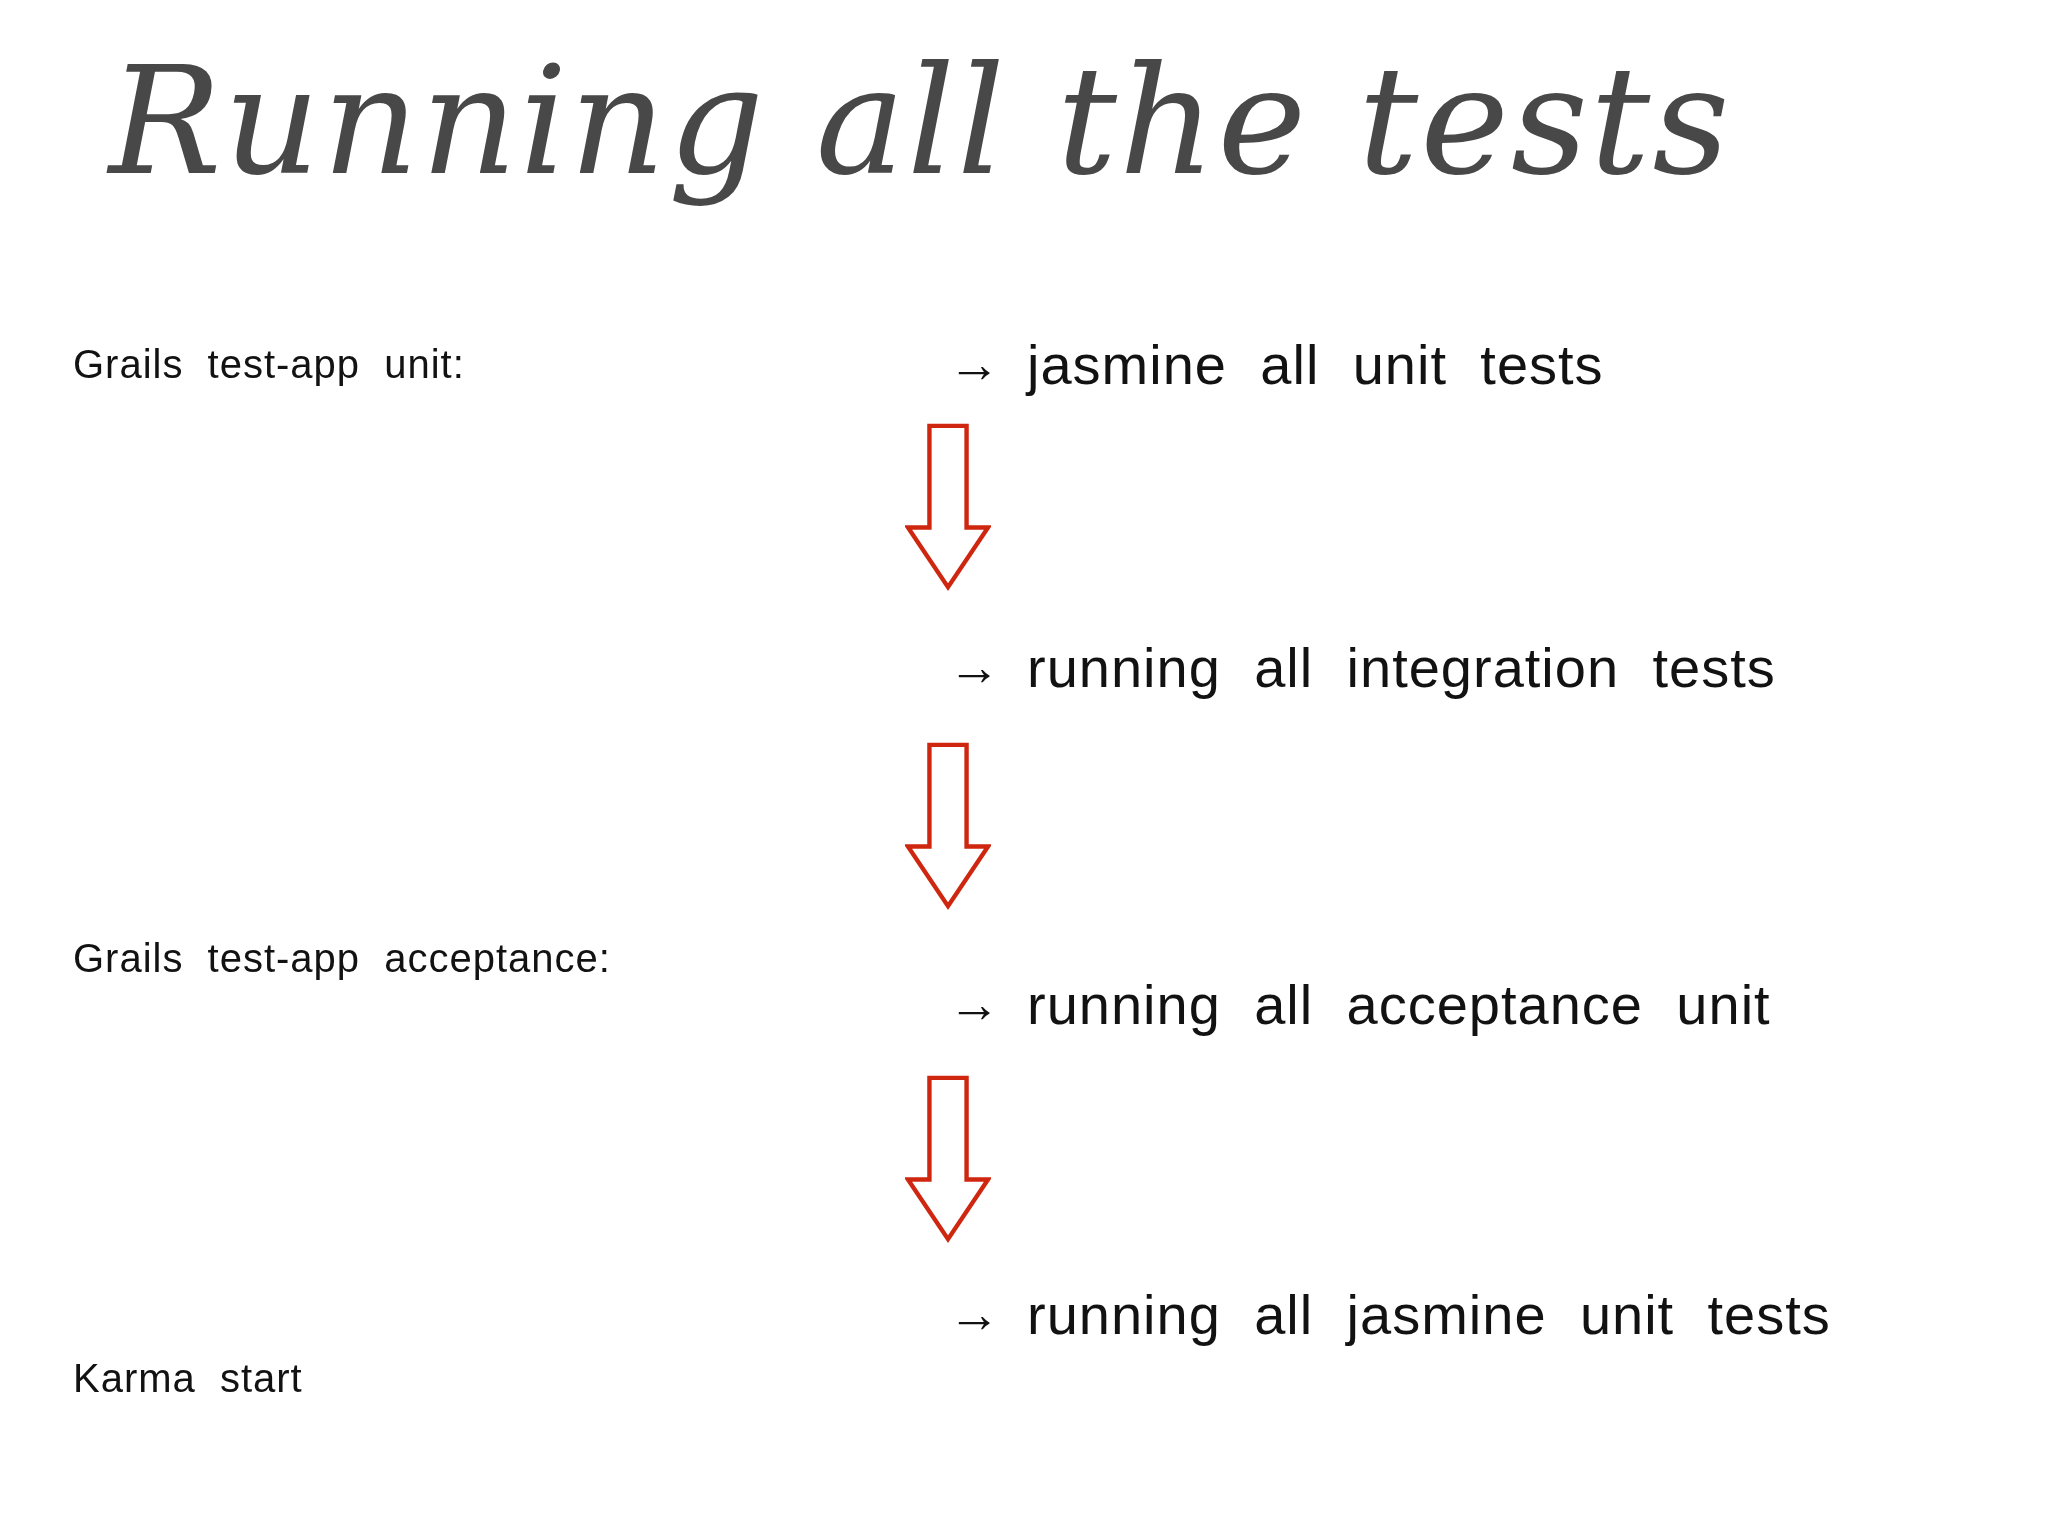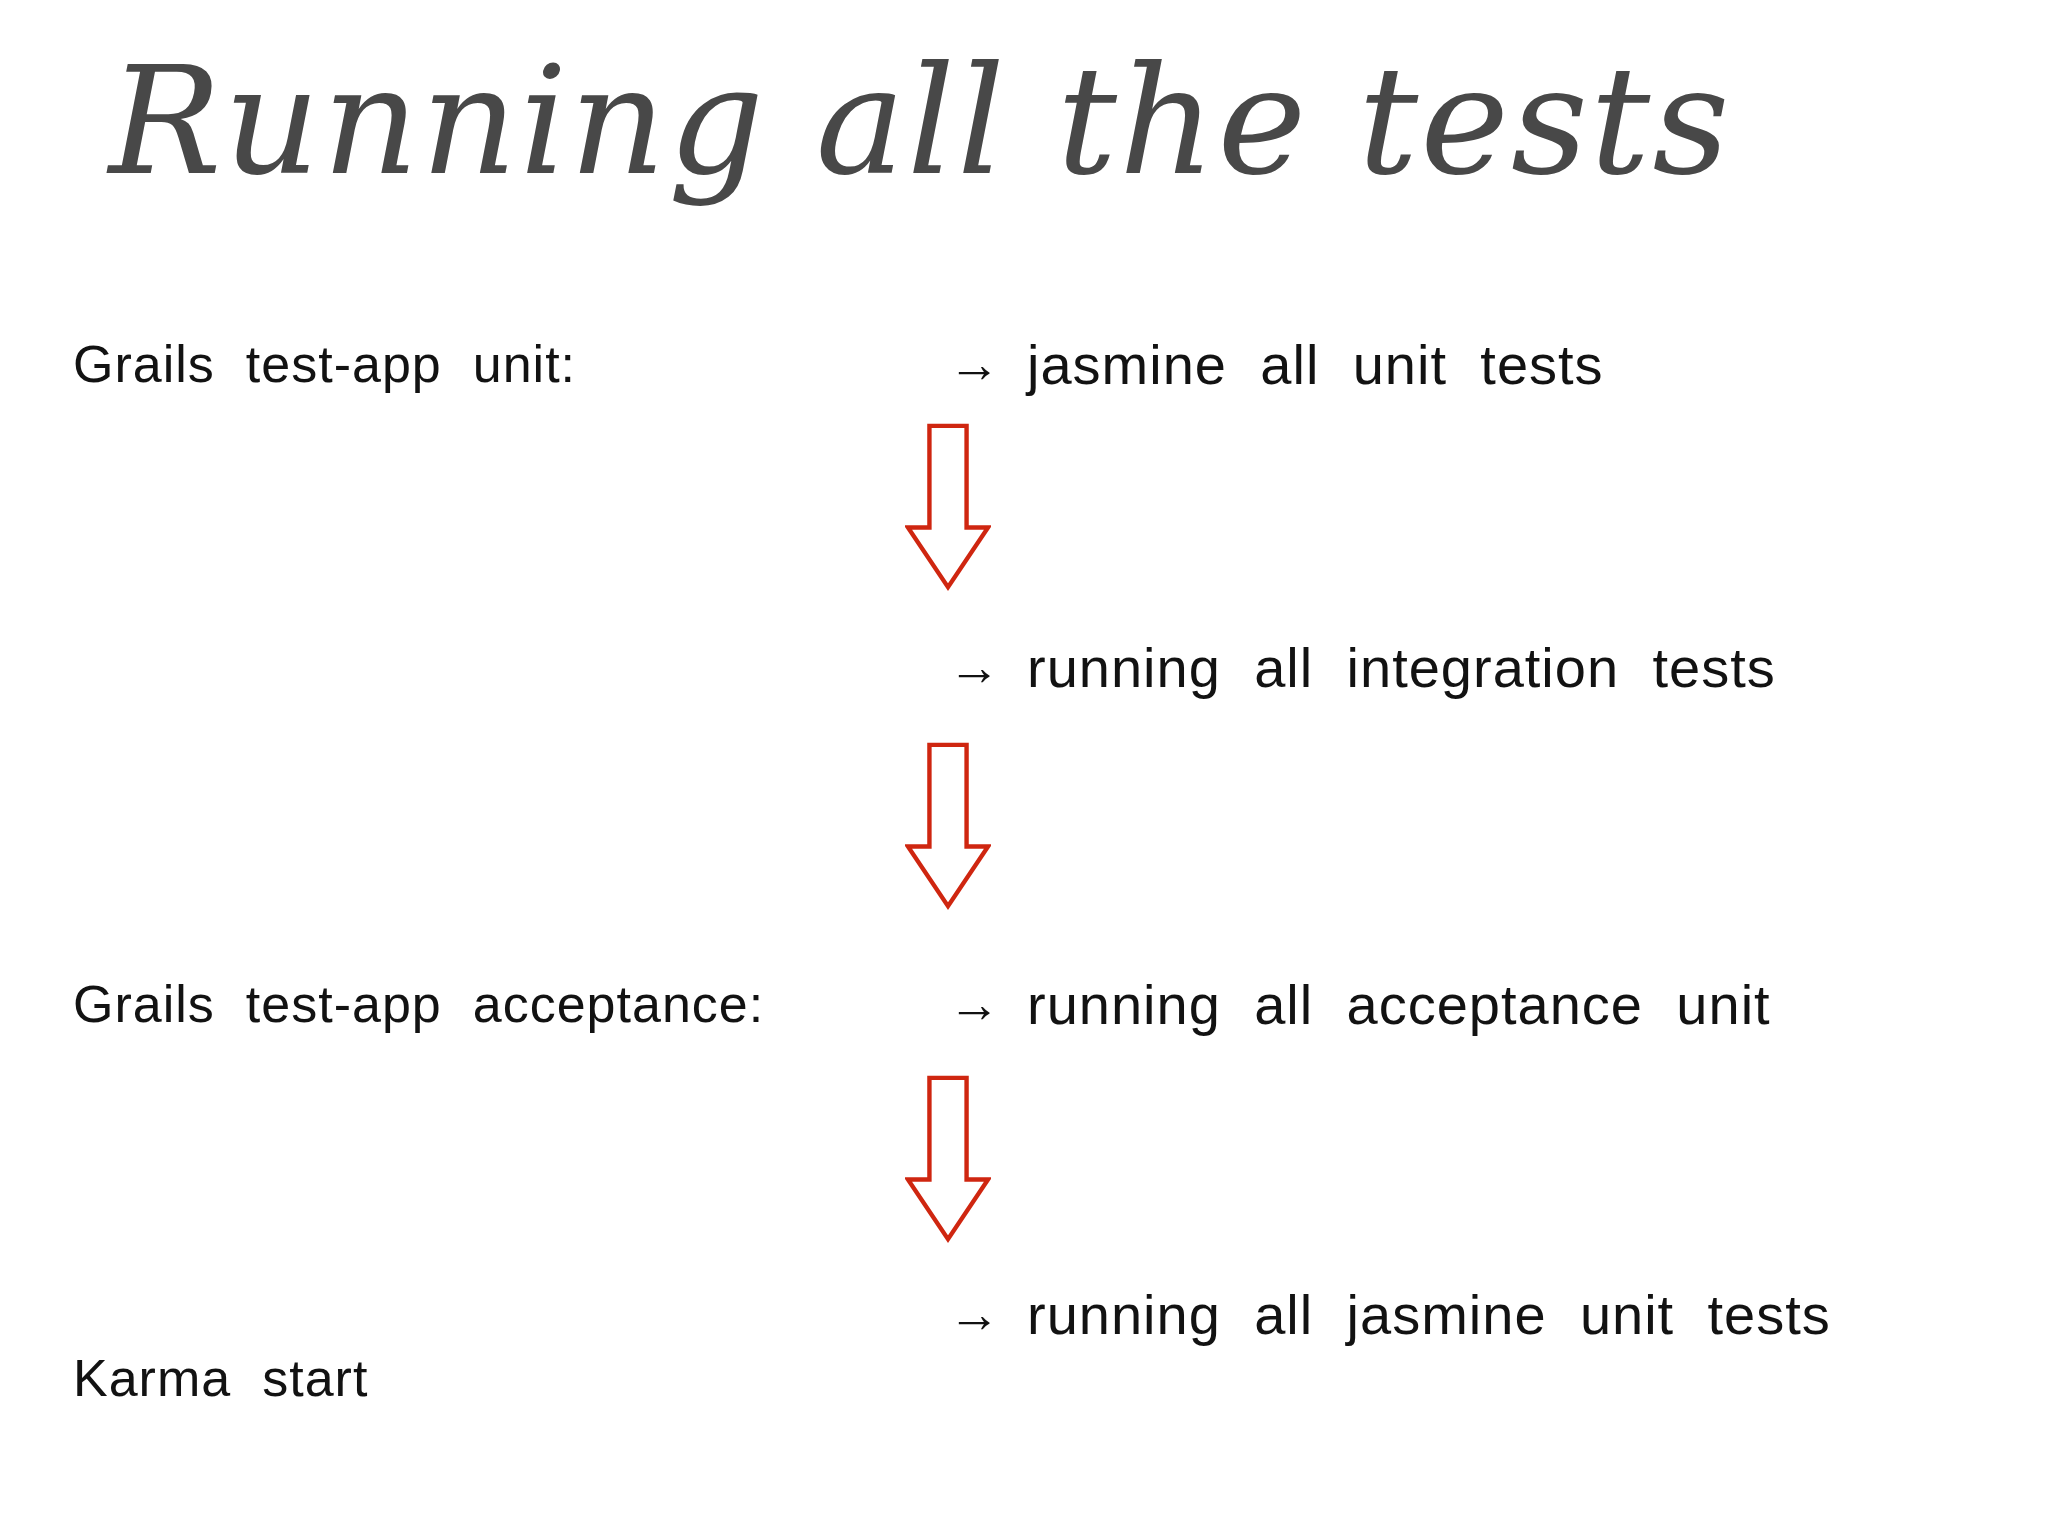--- a/index.html
+++ b/index.html
@@ -25,21 +25,21 @@
     font-style:italic;
     font-size:150px;
     line-height:1.25;
     color:var(--title-color);
     letter-spacing:2px;
     white-space:nowrap;
   }
   .row-left{
     position:absolute;
     left:73px;
-    font-size:52px;
+    font-size:40px;
     line-height:85px;
     color:var(--text-color);
     letter-spacing:1px;
     word-spacing:0.3em;
     white-space:nowrap;
   }
   .row-right{
     position:absolute;
     left:948px;
     font-size:56px;
@@ -61,21 +61,21 @@
     left:905px;
     width:86px;height:172px;
   }
   .down-arrow svg{display:block;width:100%;height:100%;}
   .down-arrow polygon{
     fill:#ffffff;
     stroke:var(--arrow-color);
     stroke-width:4.5;
     stroke-linejoin:miter;
   }
-  #r1{top:322px;} #r2{top:625px;} #r3{top:962px;} #r4{top:1336px;}
+  #r1{top:322px;} #r2{top:625px;} #r3{top:916px;} #r4{top:1336px;}
   #a1{top:421px;} #a2{top:740px;} #a3{top:1073px;}
 </style>
 </head>
 <body>
 
 <div class="slide">
 
   <div class="slide-title">Running all the tests</div>
 
   <div class="row-left" id="r1">Grails test-app unit:</div>

